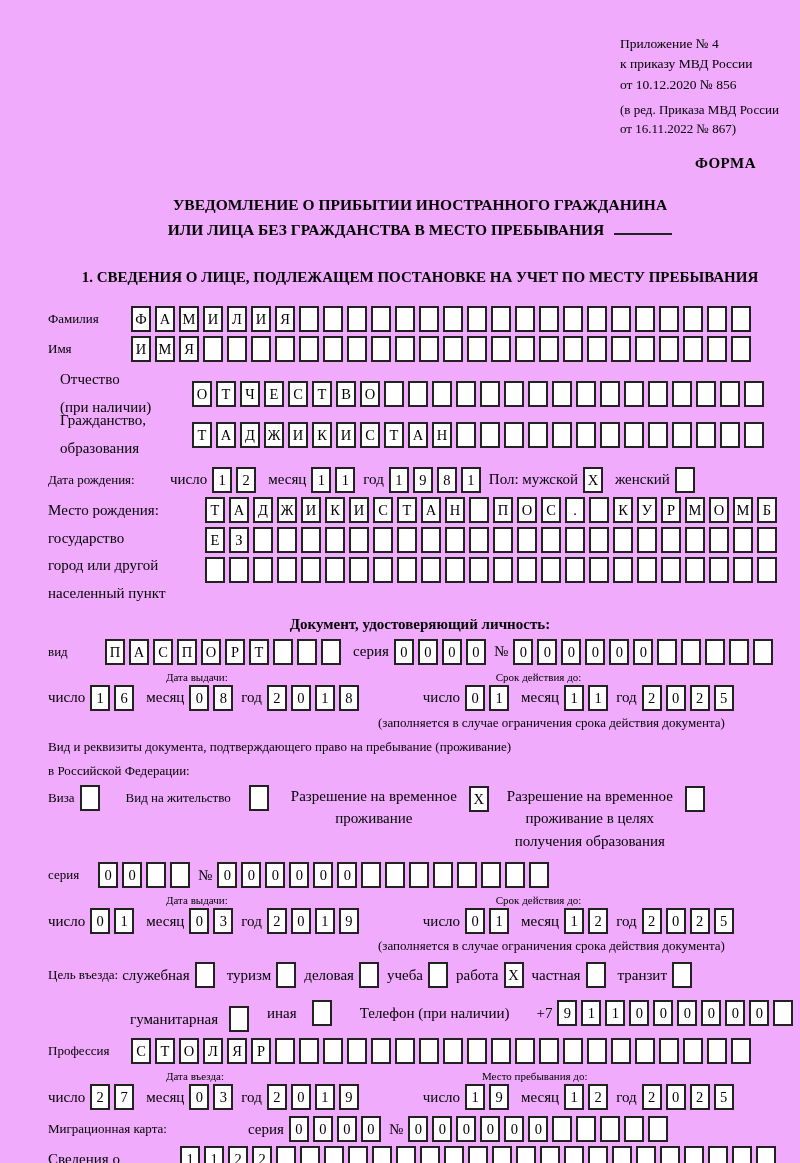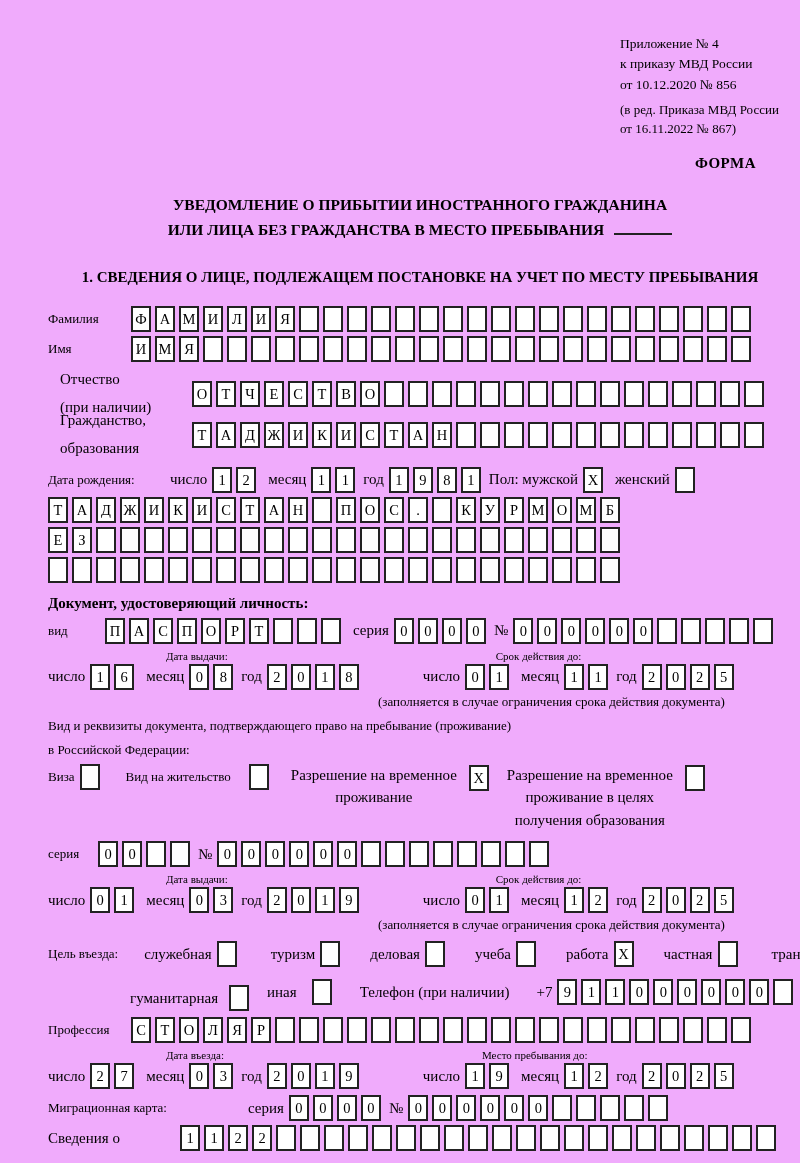--- a/index.html
+++ b/index.html
@@ -24,21 +24,21 @@
   .lbl2{font-size:15px;line-height:1.85;flex:none;}
   .cells{display:flex;flex:none;}
   .cell{
     flex:none;display:inline-block;box-sizing:border-box;
     width:20px;height:26px;border:2px solid #222;margin-right:4px;background:#fff;
     text-align:center;line-height:22px;font-size:14.5px;font-family:"Liberation Serif","DejaVu Serif",serif;
   }
   .w83{width:83px;} .w132{width:132px;} .w157{width:157px;} .w57{width:57px;}
   .mini{font-size:15px;flex:none;margin-right:5px;}
   .gap4{margin-left:4px;} .gap8{margin-left:8px;}
-  .dochead{font-weight:bold;font-size:15px;text-align:left;margin:8px 0 6px 0;}
+  .dochead{font-weight:bold;font-size:15px;text-align:center;margin:8px 0 6px 0;}
   .dates-head{display:flex;font-size:11px;margin-top:6px;margin-bottom:2px;}
   .note{font-size:13px;margin:1px 0 8px 0;}
   .permits{display:flex;align-items:flex-start;margin-top:6px;margin-bottom:10px;}
   .opt-center{text-align:center;font-size:15px;line-height:1.5;white-space:normal;}
   .pair{display:flex;align-items:center;}
   .guard{display:flex;align-items:flex-start;}
 </style>
 </head>
 <body>
 
@@ -215,20 +215,26 @@
     <span class="cells">
         <span class="cell">X</span>
       </span>
     <span class="mini gap8">женский</span>
     <span class="cells">
         <span class="cell"></span>
       </span>
   </div>
 
   <div class="guard" style="margin-top:4px;">
+    <div class="lbl2 w157">
+      <span>Место рождения:</span><br>
+      <span>государство</span><br>
+      <span>город или другой</span><br>
+      <span>населенный пункт</span>
+    </div>
     <div>
       <div class="r">
           <span class="cells">
             <span class="cell">Т</span>
             <span class="cell">А</span>
             <span class="cell">Д</span>
             <span class="cell">Ж</span>
             <span class="cell">И</span>
             <span class="cell">К</span>
             <span class="cell">И</span>
@@ -489,21 +495,21 @@
     <span class="mini gap4">год</span>
     <span class="cells">
         <span class="cell">2</span>
         <span class="cell">0</span>
         <span class="cell">2</span>
         <span class="cell">5</span>
       </span>
   </div>
   <div class="note" style="margin-left:330px;">(заполняется в случае ограничения срока действия документа)</div>
 
-  <div class="r" style="margin-top:0;gap:22px;">
+  <div class="r" style="margin-top:0;">
     <span class="lbl">Цель въезда:</span>
     <span class="pair gap4">
         <span class="mini">служебная</span>
         <span class="cells">
           <span class="cell"></span>
         </span>
       </span>
     <span class="pair gap8">
         <span class="mini">туризм</span>
         <span class="cells">

